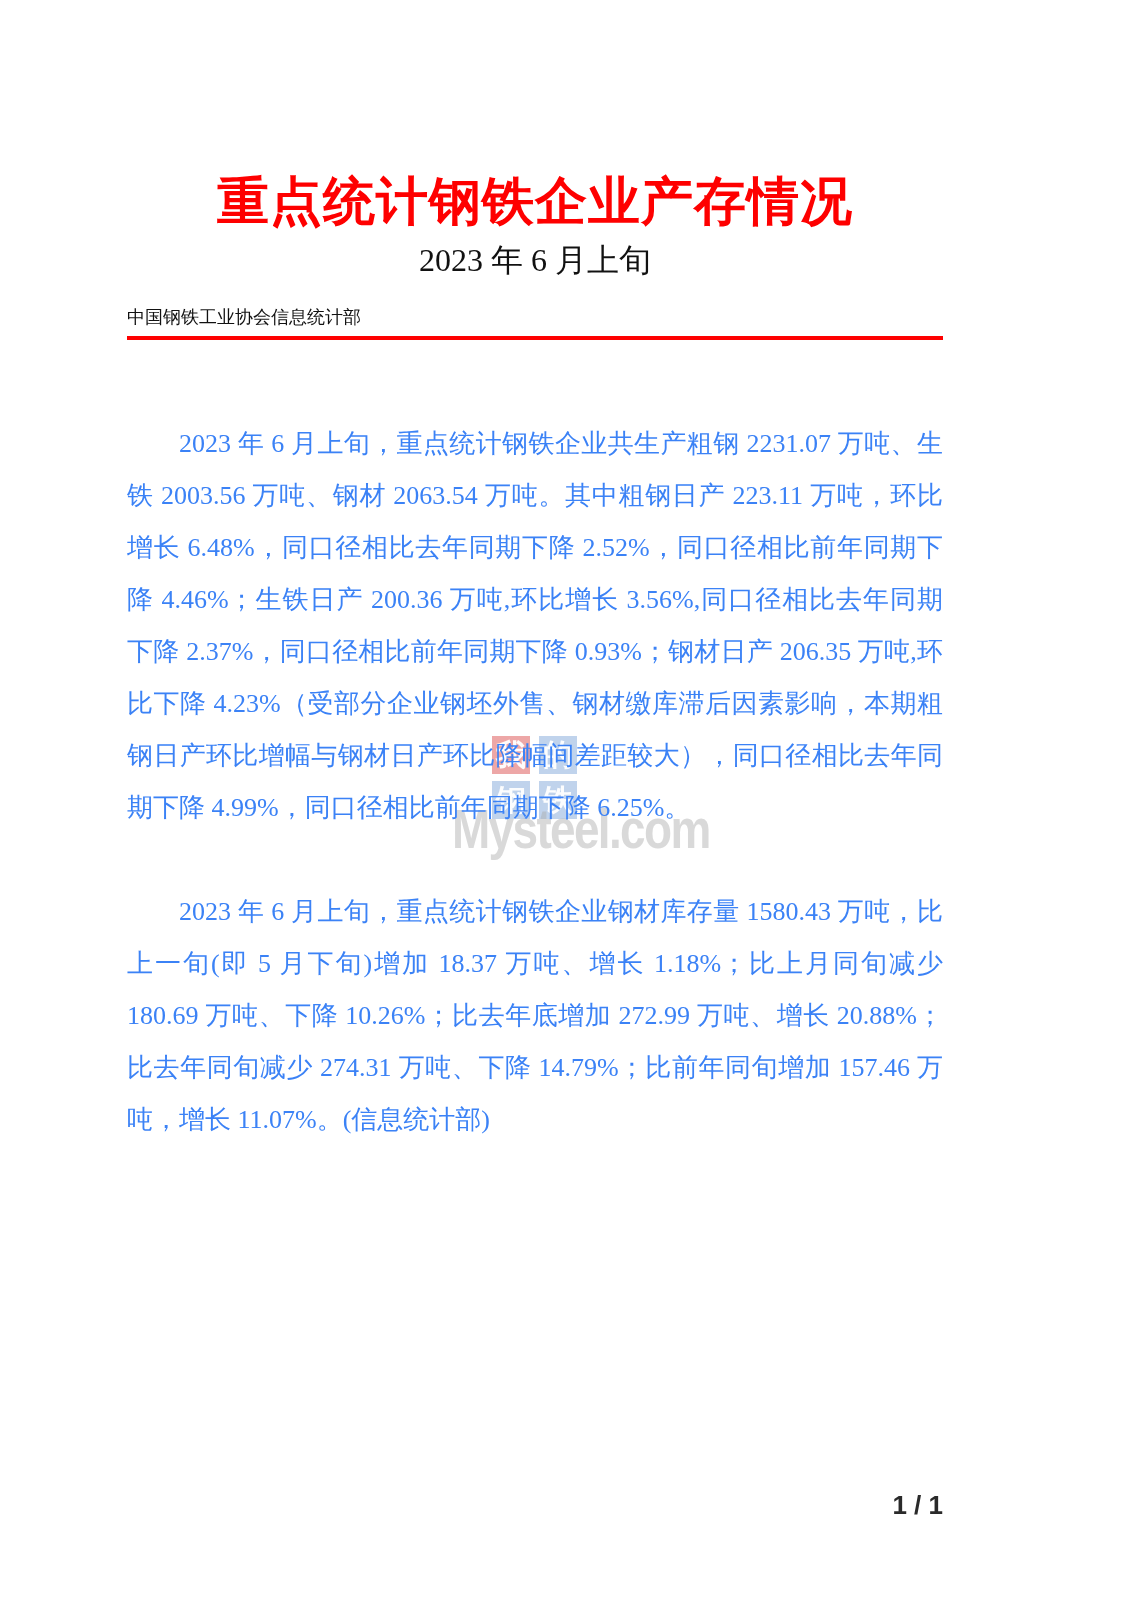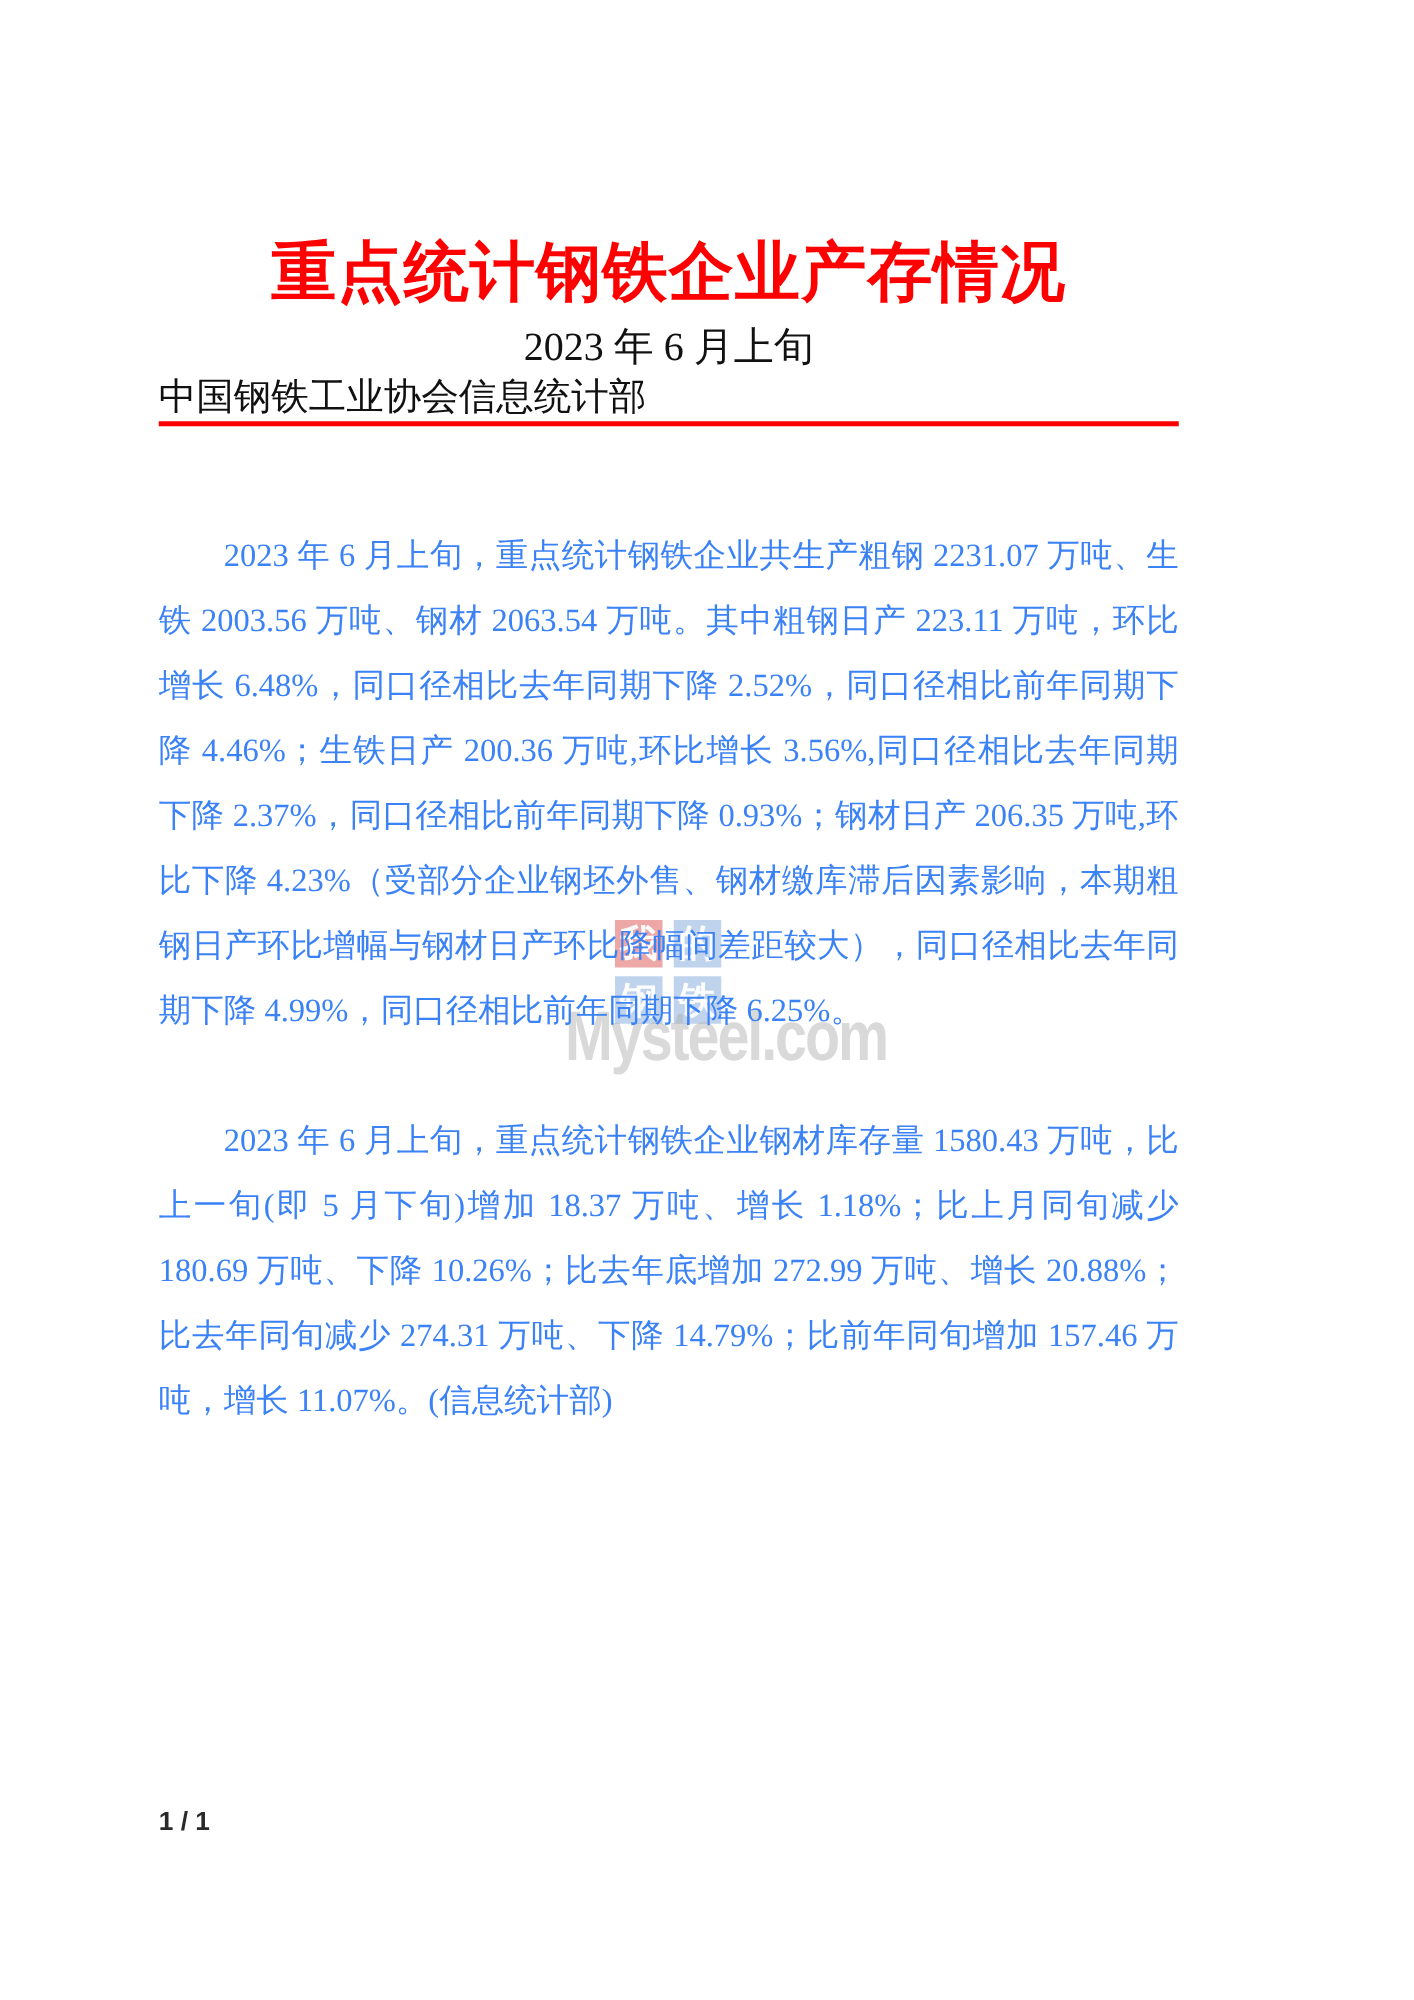--- a/index.html
+++ b/index.html
@@ -12,21 +12,21 @@
     width: 1131px;
     height: 1600px;
     background: #ffffff;
     overflow: hidden;
     font-family: "Liberation Serif", "DejaVu Serif", serif;
     color: #1c1c1c;
   }
   .content {
     position: absolute;
     left: 127px;
-    top: 17px;
+    top: 0;
     width: 816px;
     z-index: 2;
   }
   .doc-title {
     margin: 170px 0 0 0;
     text-align: center;
     font-family: "Liberation Sans", "DejaVu Sans", sans-serif;
     font-weight: bold;
     font-size: 52px;
     line-height: 62px;
@@ -34,22 +34,22 @@
     letter-spacing: 1px;
   }
   .doc-subtitle {
     margin-top: 12px;
     text-align: center;
     font-size: 32px;
     line-height: 32px;
     color: #111111;
   }
   .org-line {
-    margin-top: 10px;
-    font-size: 30px;
+    margin-top: 26px;
+    font-size: 18px;
     line-height: 30px;
     color: #111111;
   }
   .red-rule {
     margin-top: 4px;
     height: 4px;
     background: #fe0000;
     border: none;
     width: 100%;
   }
@@ -64,25 +64,25 @@
     text-indent: 2em;
     color: #3b82f6;
   }
   .body-text p.spaced {
     margin-top: 52px;
   }
   .page-footer {
     position: absolute;
     left: 127px;
     width: 816px;
-    top: 1446px;
-    text-align: left;
+    top: 1490px;
+    text-align: right;
     font-family: "Liberation Sans", "DejaVu Sans", sans-serif;
     font-weight: bold;
-    font-size: 21px;
+    font-size: 26px;
     color: #2a2a2a;
     z-index: 2;
   }
   
   .watermark {
     position: absolute;
     z-index: 1;
   }
   .wm-grid {
     position: absolute;

